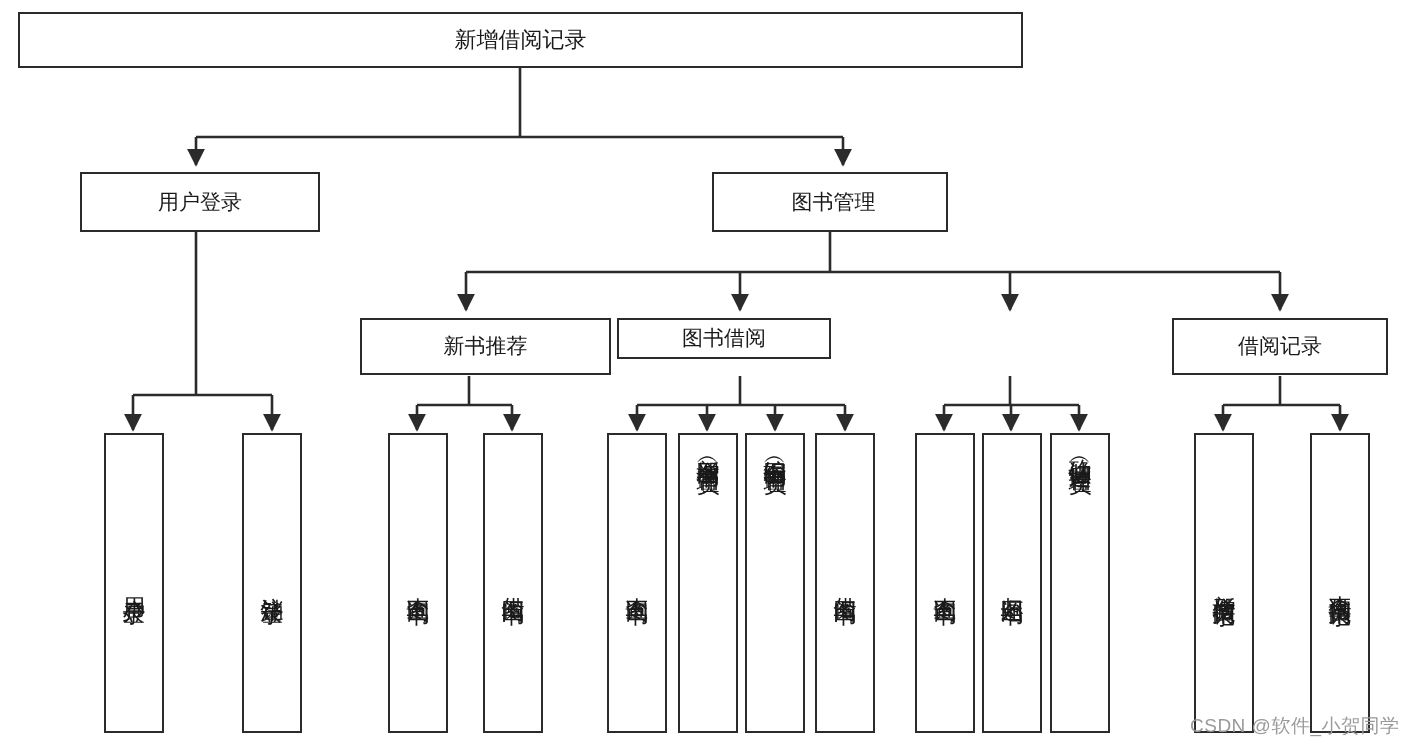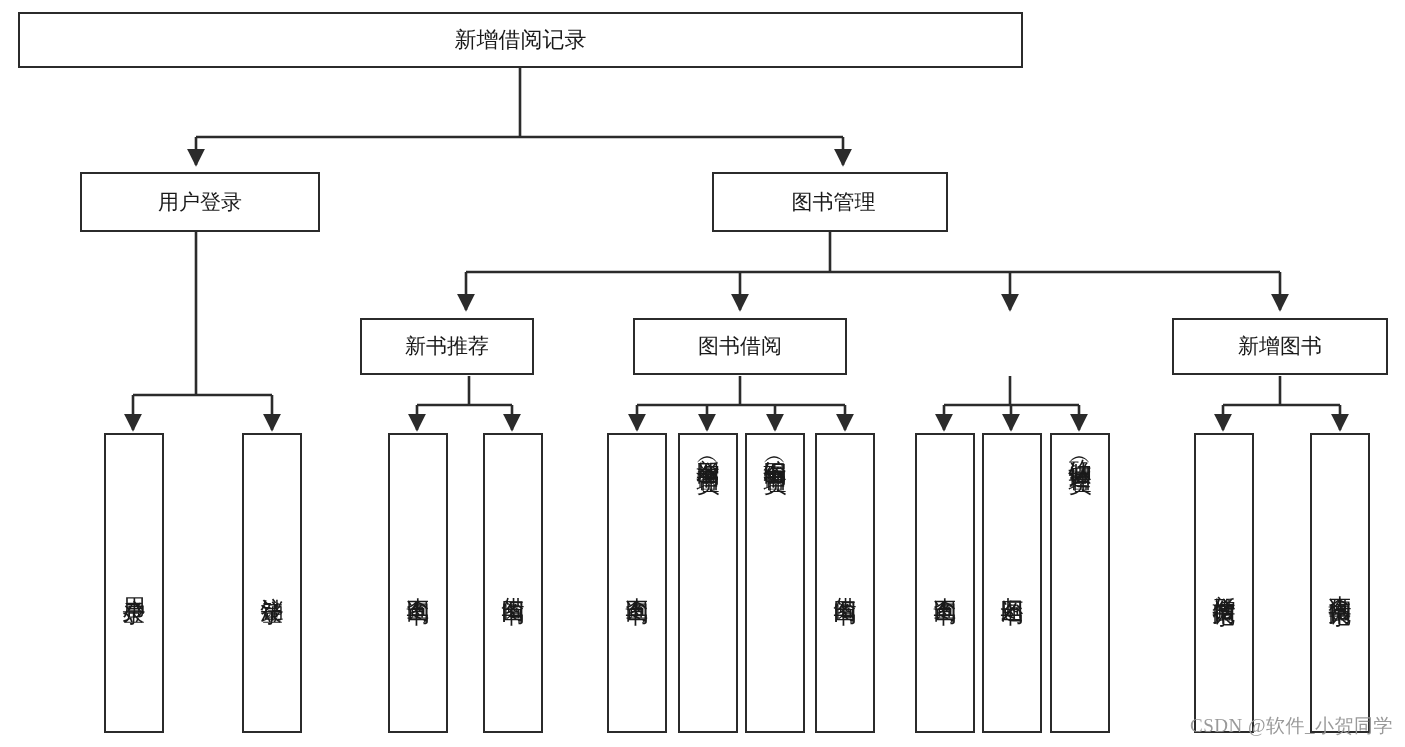--- a/index.html
+++ b/index.html
@@ -62,21 +62,21 @@
     display: block;
   }
   #watermark {
     position: absolute;
     left: 1190px;
     top: 713px;
     font-size: 19px;
     color: #9a9a9a;
     white-space: nowrap;
     letter-spacing: 0.5px;
-    font-family: Liberation Serif, serif;
+    font-family: Liberation Sans, sans-serif;
   }
 </style>
 </head>
 <body>
 
 <div id="diagram-root">
 
   <svg id="edge-layer" viewBox="0 0 1405 747" width="1405" height="747" xmlns="http://www.w3.org/2000/svg">
     <defs>
       <marker id="arrow" viewBox="0 0 10 10" refX="9" refY="5" markerWidth="7" markerHeight="7" orient="auto-start-reverse">
@@ -131,28 +131,28 @@
     <span class="node-label">新增借阅记录</span>
   </div>
 
   <div class="node level2" style="left:80px; top:172px; width:240px; height:60px;">
     <span class="node-label">用户登录</span>
   </div>
   <div class="node level2" style="left:712px; top:172px; width:236px; height:60px;padding-left:7px;">
     <span class="node-label">图书管理</span>
   </div>
 
-  <div class="node level3" style="left:360px; top:318px; width:174px; height:57px;">
+  <div class="node level3" style="left:360px; top:318px; width:251px; height:57px;">
     <span class="node-label">新书推荐</span>
   </div>
-  <div class="node level3" style="left:633px; top:318px; width:214px; height:57px;">
+  <div class="node level3" style="left:617px; top:318px; width:214px; height:41px;">
     <span class="node-label">图书借阅</span>
   </div>
   <div class="node level3" style="left:1172px; top:318px; width:216px; height:57px;">
-    <span class="node-label">新增图书</span>
+    <span class="node-label">借阅记录</span>
   </div>
 
   <div class="node leaf" style="left:104px; top:433px; width:60px; height:300px;">
     <span class="node-label">用户登录</span>
   </div>
   <div class="node leaf" style="left:242px; top:433px; width:60px; height:300px;">
     <span class="node-label">注销登录</span>
   </div>
 
   <div class="node leaf" style="left:388px; top:433px; width:60px; height:300px;">

